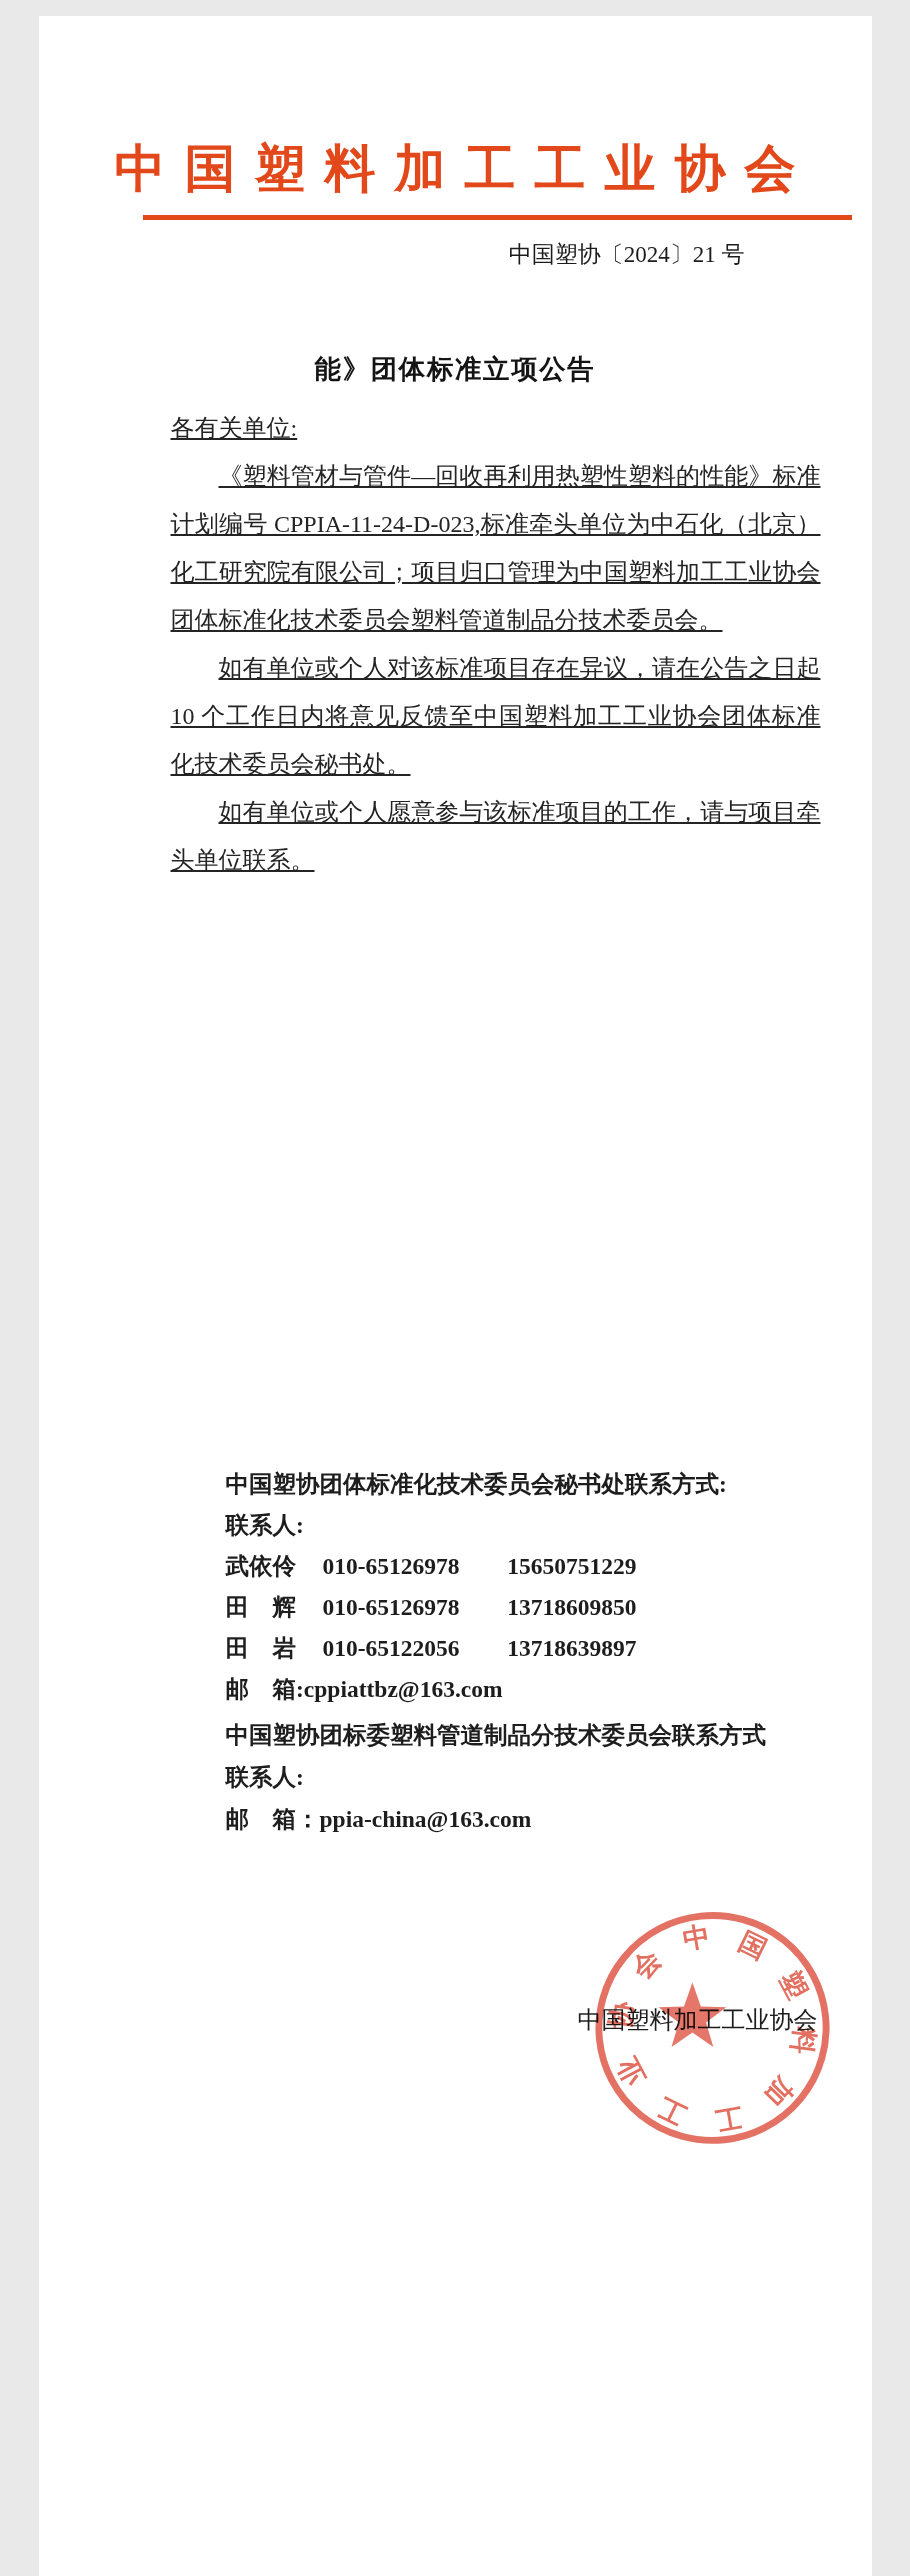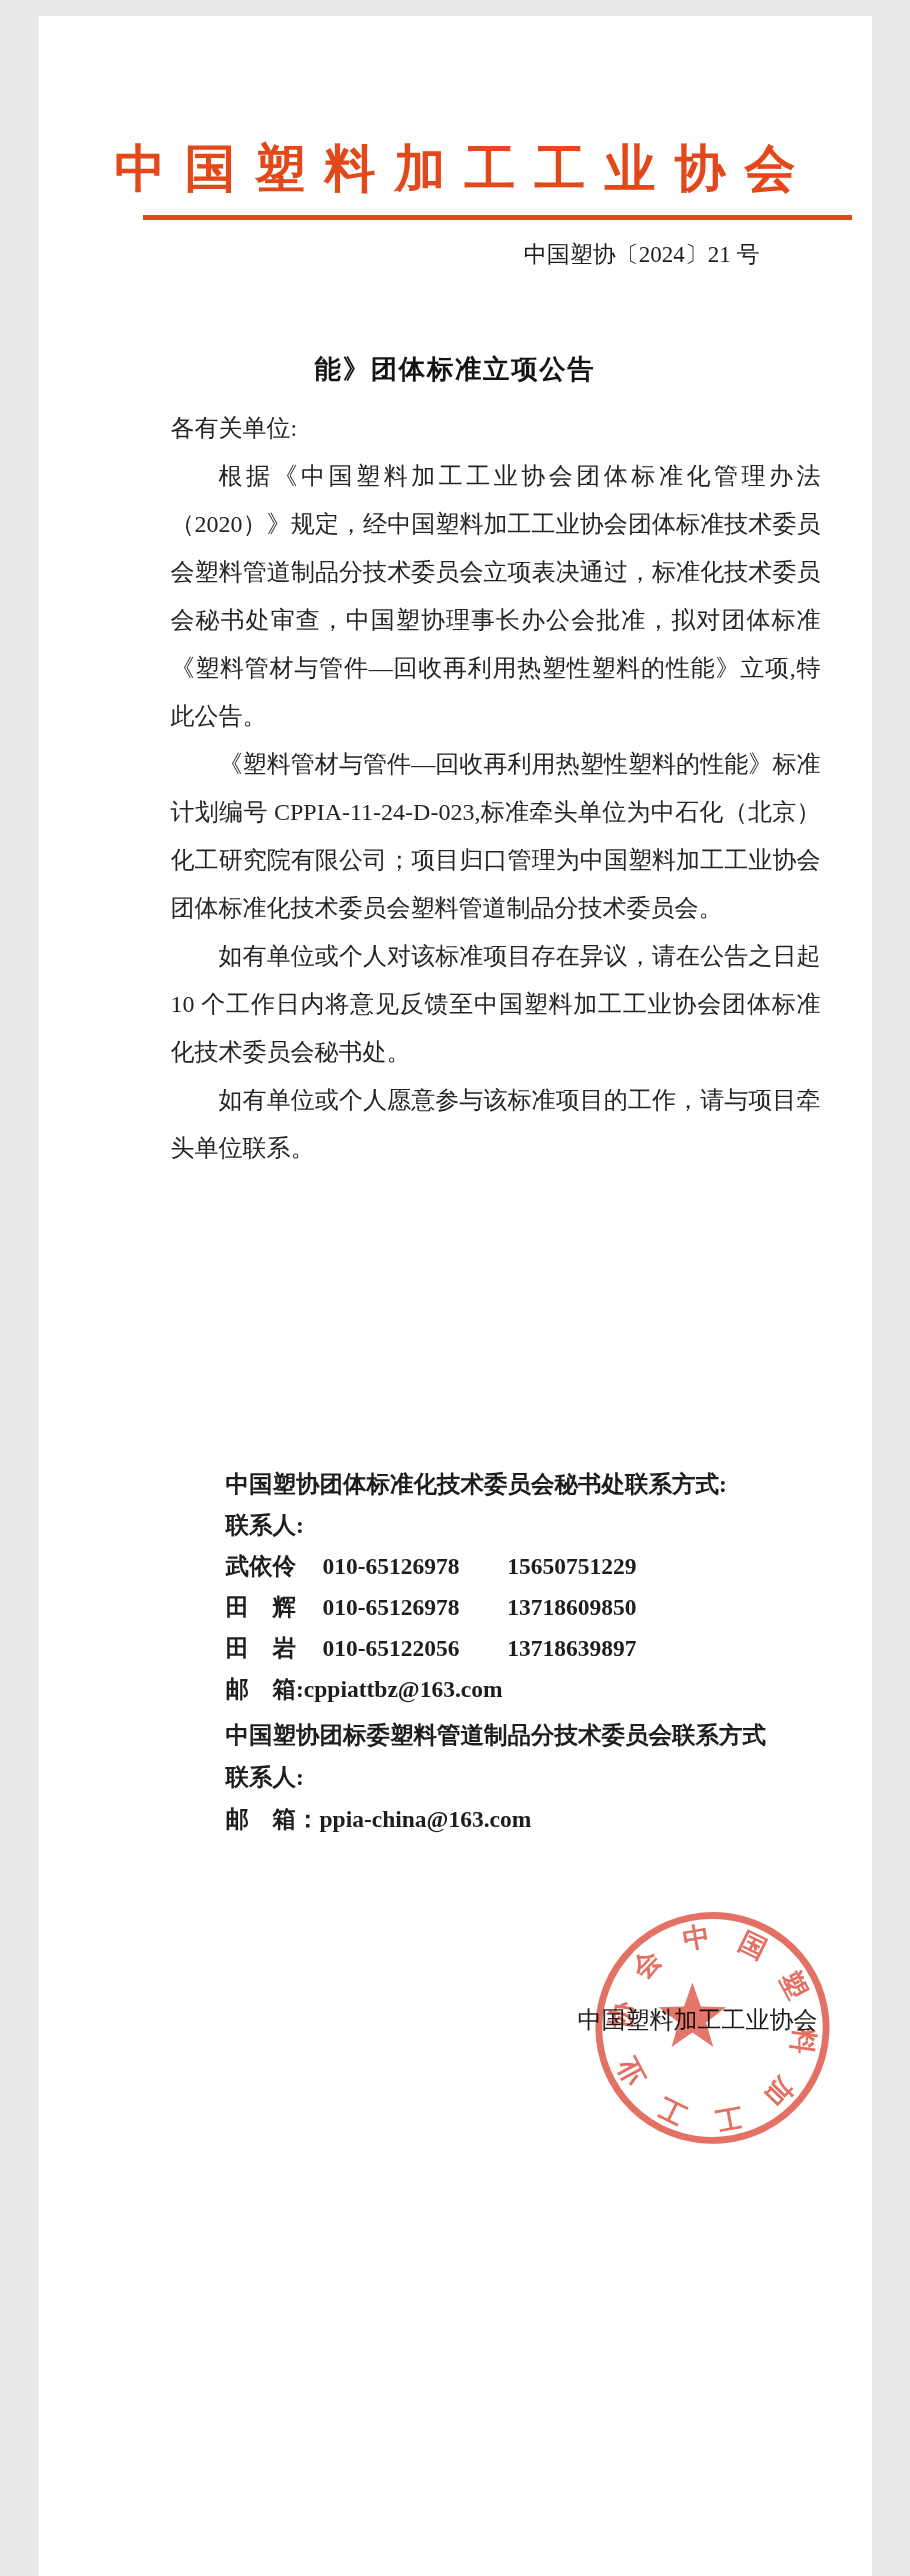--- a/index.html
+++ b/index.html
@@ -26,21 +26,21 @@
     white-space:nowrap;
   }
   .red-rule{
     position:absolute;
     top:199px;left:104px;
     width:709px;height:4.6px;
     background:#e2481a;
   }
   .doc-number{
     position:absolute;
-    top:223px;right:112px;
+    top:223px;right:127px;
     font-size:23px;
     color:#1c1c1c;
     white-space:nowrap;
   }
   
   .doc-title{
     position:absolute;
     top:277px;left:0;right:0;
     text-align:center;
     font-size:26.4px;
@@ -52,21 +52,21 @@
   
   .body-text{
     position:absolute;
     top:388px;left:132px;
     width:650px;
     font-size:24px;
     line-height:48px;
     text-align:justify;
     color:#242424;
   }
-  .body-text p{margin:0;text-indent:2em;}
+  .body-text p{margin:0;text-indent:2em;text-decoration:underline;}
   .body-text .salutation{text-indent:0;}
   
   .contact-block{
     position:absolute;
     left:187px;
     font-size:23.5px;
     font-weight:bold;
     color:#1d1d1d;
     white-space:nowrap;
   }
@@ -112,21 +112,20 @@
     <div class="doc-number">中国塑协〔2024〕21 号</div>
   </div>
 
   <div class="doc-title">
     <br>
     <span>能》团体标准立项公告</span>
   </div>
 
   <div class="body-text">
     <p class="salutation">各有关单位:</p>
-    <p>根据《中国塑料加工工业协会团体标准化管理办法（2020）》规定，经中国塑料加工工业协会团体标准技术委员会塑料管道制品分技术委员会立项表决通过，标准化技术委员会秘书处审查，中国塑协理事长办公会批准，拟对团体标准《塑料管材与管件—回收再利用热塑性塑料的性能》立项,特此公告。</p>
     <p>《塑料管材与管件—回收再利用热塑性塑料的性能》标准计划编号 CPPIA-11-24-D-023,标准牵头单位为中石化（北京）化工研究院有限公司；项目归口管理为中国塑料加工工业协会团体标准化技术委员会塑料管道制品分技术委员会。</p>
     <p>如有单位或个人对该标准项目存在异议，请在公告之日起 10 个工作日内将意见反馈至中国塑料加工工业协会团体标准化技术委员会秘书处。</p>
     <p>如有单位或个人愿意参与该标准项目的工作，请与项目牵头单位联系。</p>
   </div>
 
   <div class="contact-block first">
     <div>中国塑协团体标准化技术委员会秘书处联系方式:</div>
     <div>联系人:</div>
     <div class="contact-row">
       <span class="c-name">武依伶</span>

